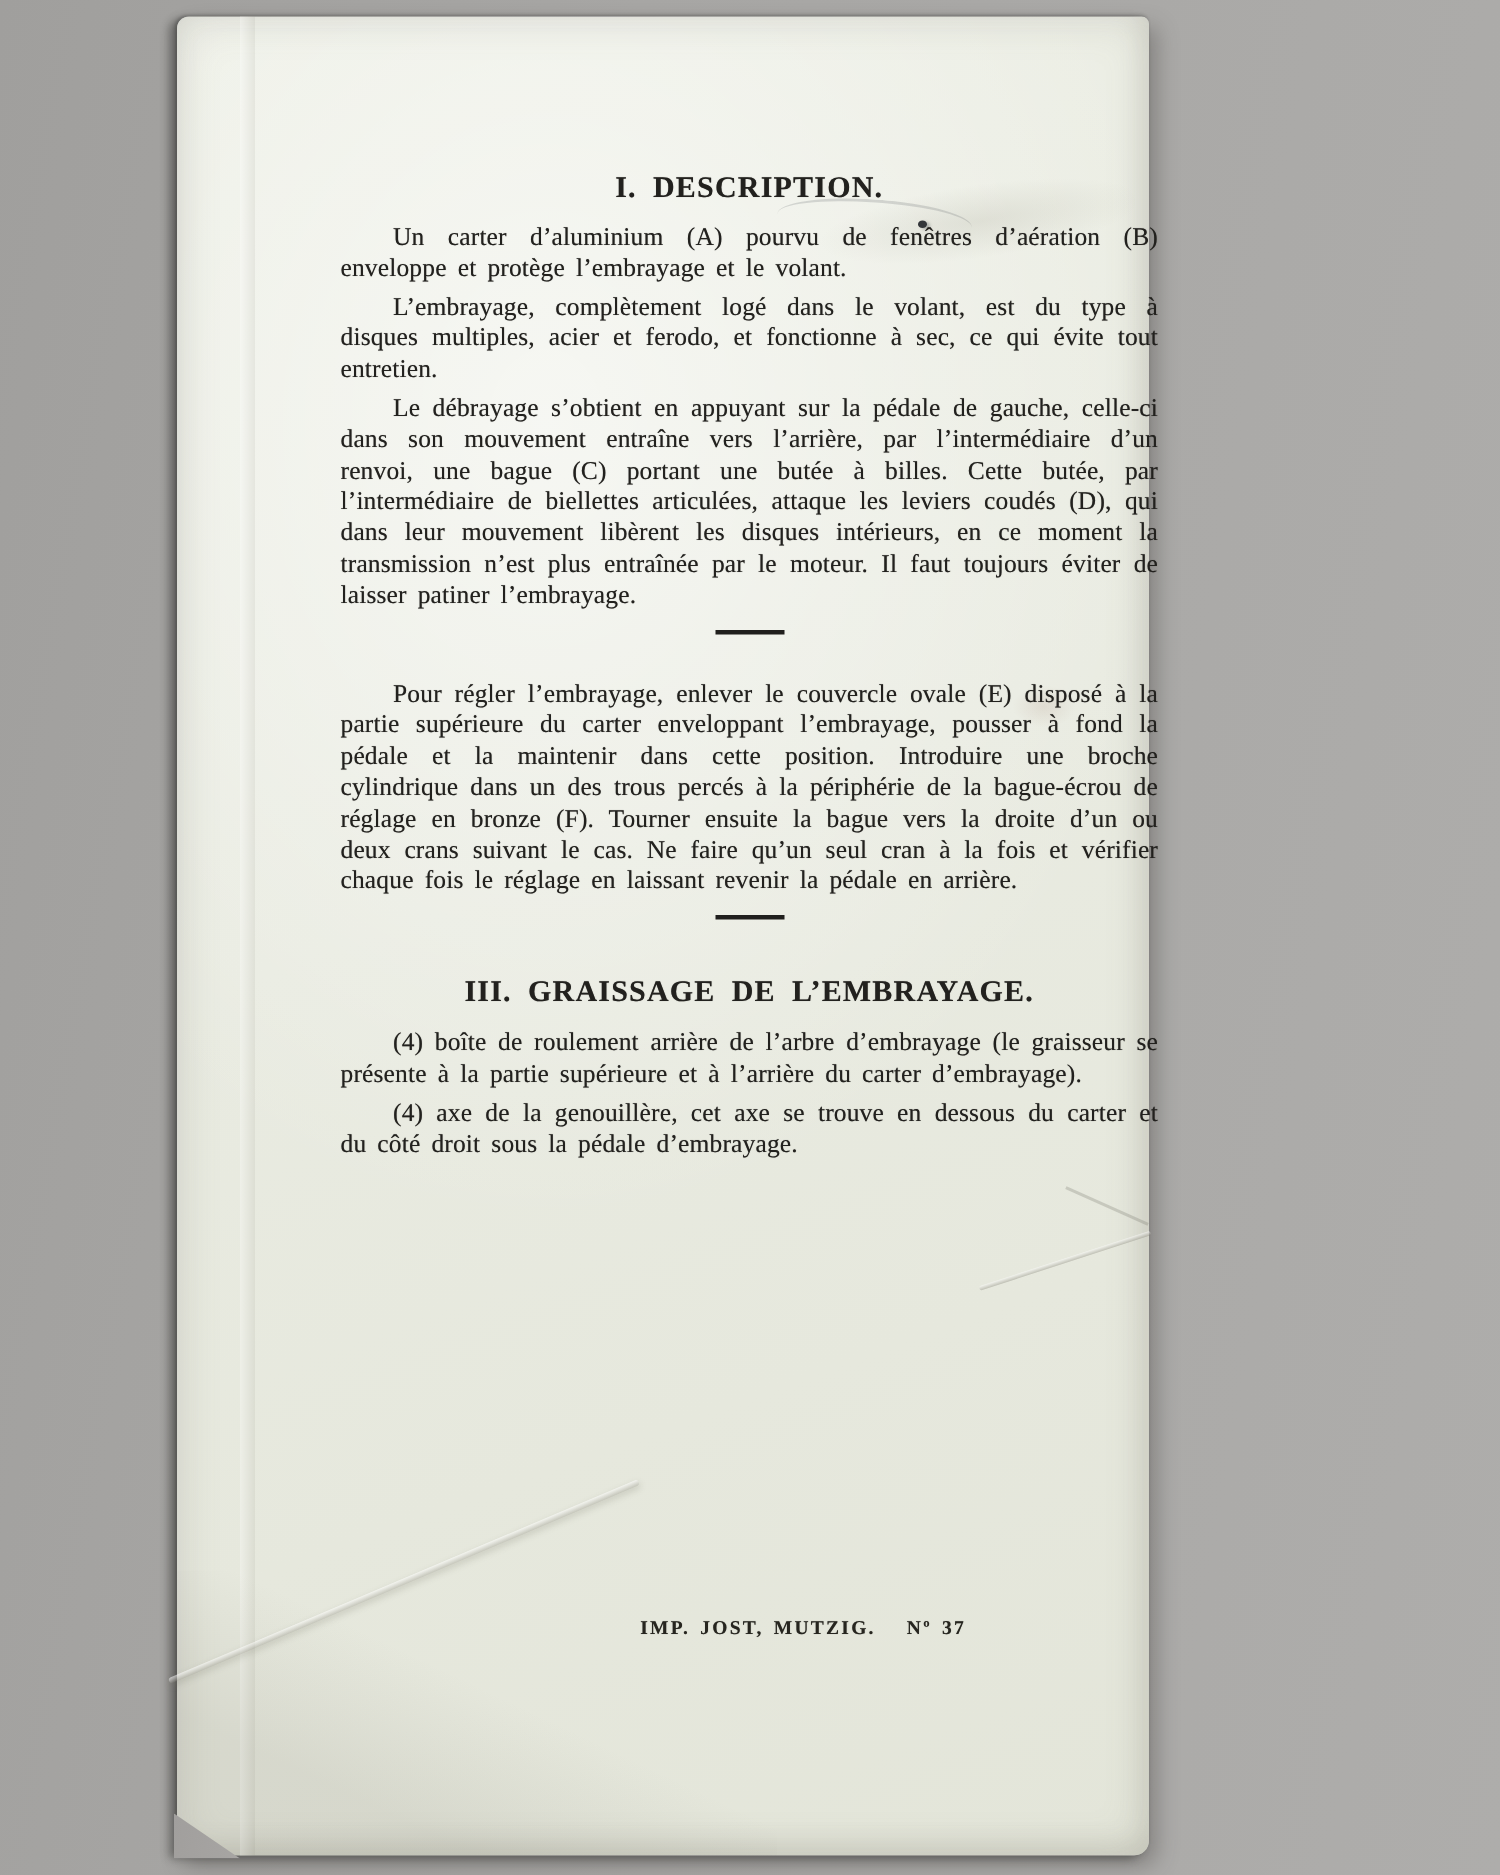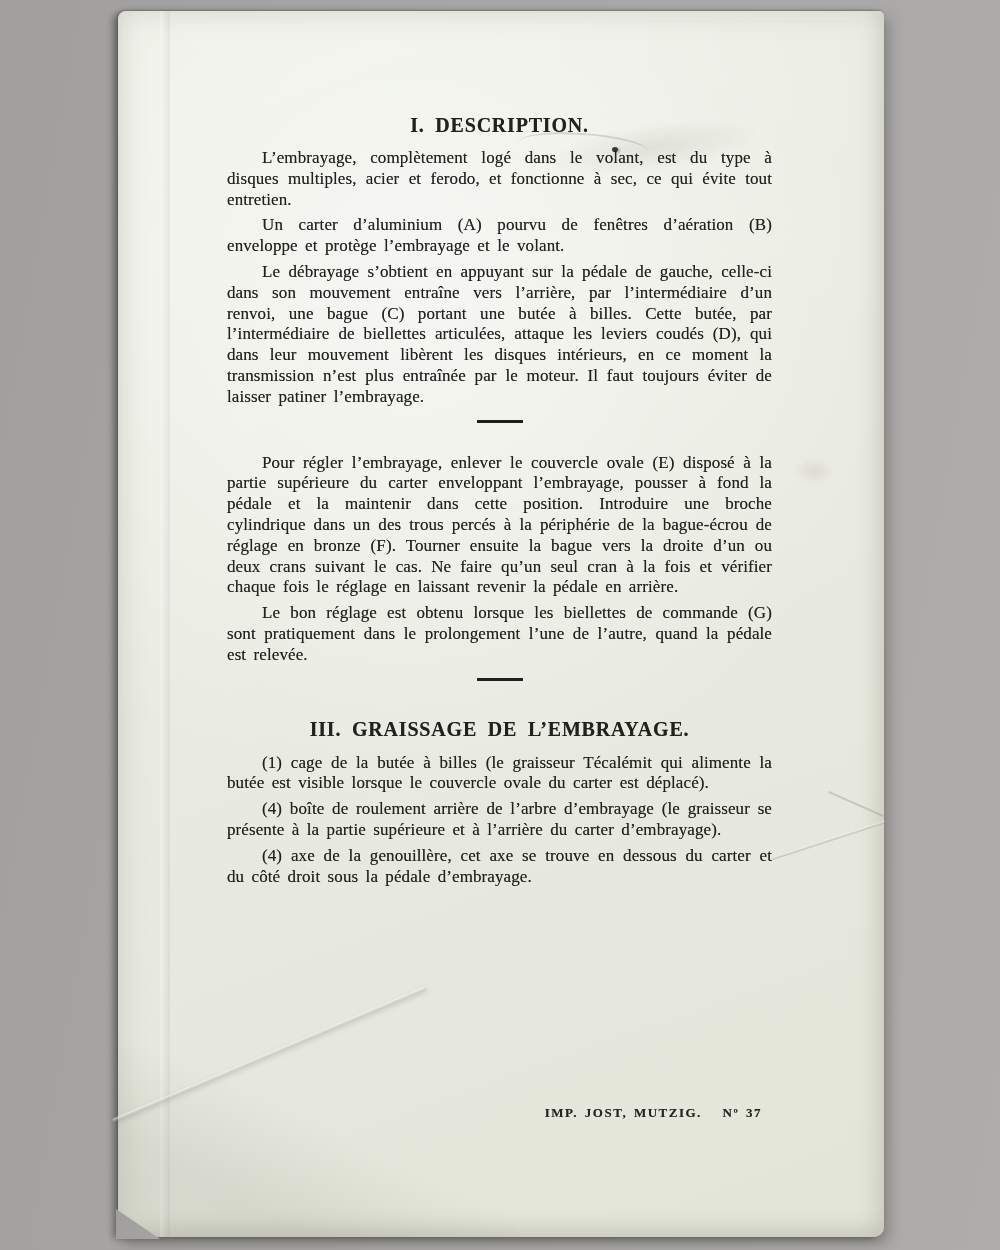--- a/index.html
+++ b/index.html
@@ -12,21 +12,21 @@
     width: 1000px;
     height: 1250px;
     overflow: hidden;
     background: linear-gradient(100deg, #a09f9d 0%, #a7a6a4 35%, #aeadab 100%);
     font-family: "Liberation Serif", "DejaVu Serif", serif;
   }
   .paper {
     position: absolute;
     left: 118px;
     top: 11px;
-    width: 766px;
+    width: 648px;
     height: 1226px;
     border-radius: 8px 5px 10px 3px;
     background:
       radial-gradient(120% 80% at 38% 22%, rgba(255,255,255,0.55) 0%, rgba(255,255,255,0) 55%),
       linear-gradient(160deg, #eef0e7 0%, #e9ebe1 45%, #e3e5d9 100%);
     box-shadow:
       -5px 2px 6px rgba(45,44,42,0.45),
       -1px -1px 2px rgba(60,59,56,0.35),
       5px 7px 14px rgba(62,61,58,0.35),
       inset 0 0 30px rgba(112,110,96,0.20),
@@ -123,21 +123,21 @@
   .rule {
     width: 46px;
     height: 3px;
     background: #201f1d;
     margin: 12px auto 30px auto;
   }
   .rule.r2 { margin-bottom: 36px; }
   .imprint {
     position: absolute;
     right: 122px;
-    top: 1094px;
+    top: 1066px;
     color: #26251f;
     font-size: 13px;
     font-weight: bold;
     letter-spacing: 1.5px;
     word-spacing: 2px;
     white-space: nowrap;
     text-shadow: 0 0 0.5px rgba(38,37,31,0.5);
   }
   .imprint .no { margin-left: 14px; }
 </style>
@@ -154,33 +154,31 @@
     <div class="crease stain-mid"></div>
     <div class="crease crease-bl-shade"></div>
     <div class="crease crease-bl"></div>
     <div class="crease crease-right"></div>
     <div class="crease crease-right2"></div>
     <div class="corner-chip"></div>
 
     <div class="content">
 
       <h2 class="heading">I. DESCRIPTION.</h2>
+      <p class="para">Un carter d’aluminium (A) pourvu de fenêtres d’aération (B) enveloppe et protège l’embrayage et le volant.</p>
       <p class="para">L’embrayage, complètement logé dans le volant, est du type à disques multiples, acier et ferodo, et fonctionne à sec, ce qui évite tout entretien.</p>
-      <p class="para">Un carter d’aluminium (A) pourvu de fenêtres d’aération (B) enveloppe et protège l’embrayage et le volant.</p>
       <p class="para">Le débrayage s’obtient en appuyant sur la pédale de gauche, celle-ci dans son mouvement entraîne vers l’arrière, par l’intermédiaire d’un renvoi, une bague (C) portant une butée à billes. Cette butée, par l’intermédiaire de biellettes articulées, attaque les leviers coudés (D), qui dans leur mouvement libèrent les disques intérieurs, en ce moment la transmission n’est plus entraînée par le moteur. Il faut toujours éviter de laisser patiner l’embrayage.</p>
 
       <div class="rule"></div>
 
       <p class="para">Pour régler l’embrayage, enlever le couvercle ovale (E) disposé à la partie supérieure du carter enveloppant l’embrayage, pousser à fond la pédale et la maintenir dans cette position. Introduire une broche cylindrique dans un des trous percés à la périphérie de la bague-écrou de réglage en bronze (F). Tourner ensuite la bague vers la droite d’un ou deux crans suivant le cas. Ne faire qu’un seul cran à la fois et vérifier chaque fois le réglage en laissant revenir la pédale en arrière.</p>
-      <p class="para">Le bon réglage est obtenu lorsque les biellettes de commande (G) sont pratiquement dans le prolongement l’une de l’autre, quand la pédale est relevée.</p>
 
       <div class="rule r2"></div>
 
       <h2 class="heading h2">III. GRAISSAGE DE L’EMBRAYAGE.</h2>
-      <p class="para">(1) cage de la butée à billes (le graisseur Técalémit qui alimente la butée est visible lorsque le couvercle ovale du carter est déplacé).</p>
       <p class="para">(4) boîte de roulement arrière de l’arbre d’embrayage (le graisseur se présente à la partie supérieure et à l’arrière du carter d’embrayage).</p>
       <p class="para">(4) axe de la genouillère, cet axe se trouve en dessous du carter et du côté droit sous la pédale d’embrayage.</p>
 
     </div>
 
     <div class="imprint">
       <span>IMP. JOST, MUTZIG.</span>
       <span class="no">Nº 37</span>
     </div>
 

